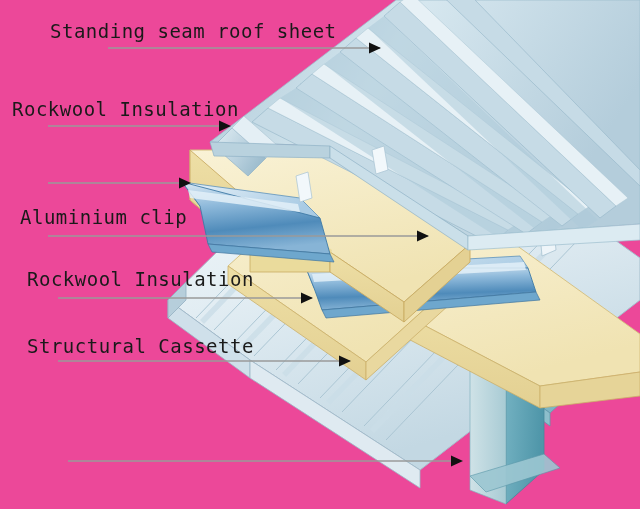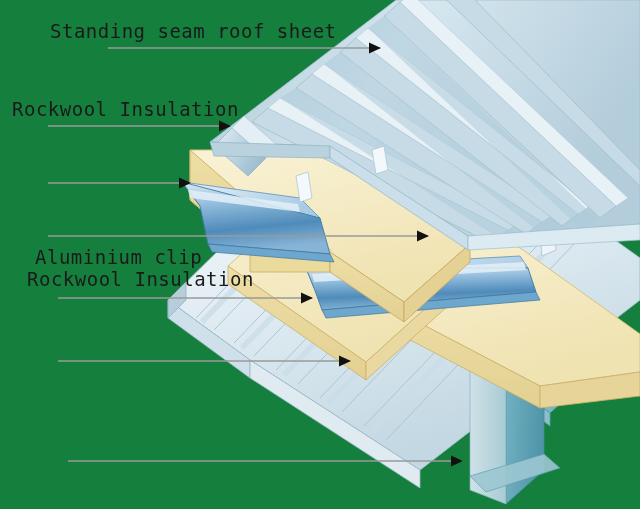--- a/index.html
+++ b/index.html
@@ -8,21 +8,21 @@
     padding: 0;
     background: #ffffff;
   }
   body {
     font-family: "DejaVu Sans Mono", "Liberation Mono", monospace;
   }
   #diagram-root {
     position: relative;
     width: 640px;
     height: 509px;
-    background: #15803d;
+    background: #ec4899;
     overflow: hidden;
   }
   #scene-svg {
     position: absolute;
     left: 0;
     top: 0;
     width: 640px;
     height: 509px;
     display: block;
   }
@@ -250,19 +250,20 @@
       <line x1="58" y1="298" x2="312" y2="298" marker-end="url(#arrowHead)"></line>
       <line x1="58" y1="361" x2="350" y2="361" marker-end="url(#arrowHead)"></line>
       <line x1="68" y1="461" x2="462" y2="461" marker-end="url(#arrowHead)"></line>
     </g>
   </svg>
 
   <div class="callout-label" style="left:50px; top:22px;">Standing seam roof sheet</div>
 
   <div class="callout-label" style="left:12px; top:100px;">Rockwool Insulation</div>
 
-  <div class="callout-label" style="left:35px; top:208px;margin-top:40px;">Aluminium clip</div>
+  <div class="callout-label" style="left:20px; top:208px;">Aluminium clip</div>
 
   <div class="callout-label" style="left:27px; top:270px;">Rockwool Insulation</div>
 
+  <div class="callout-label" style="left:27px; top:337px;">Structural Cassette</div>
 
 
 </div>
 
 </body></html>

